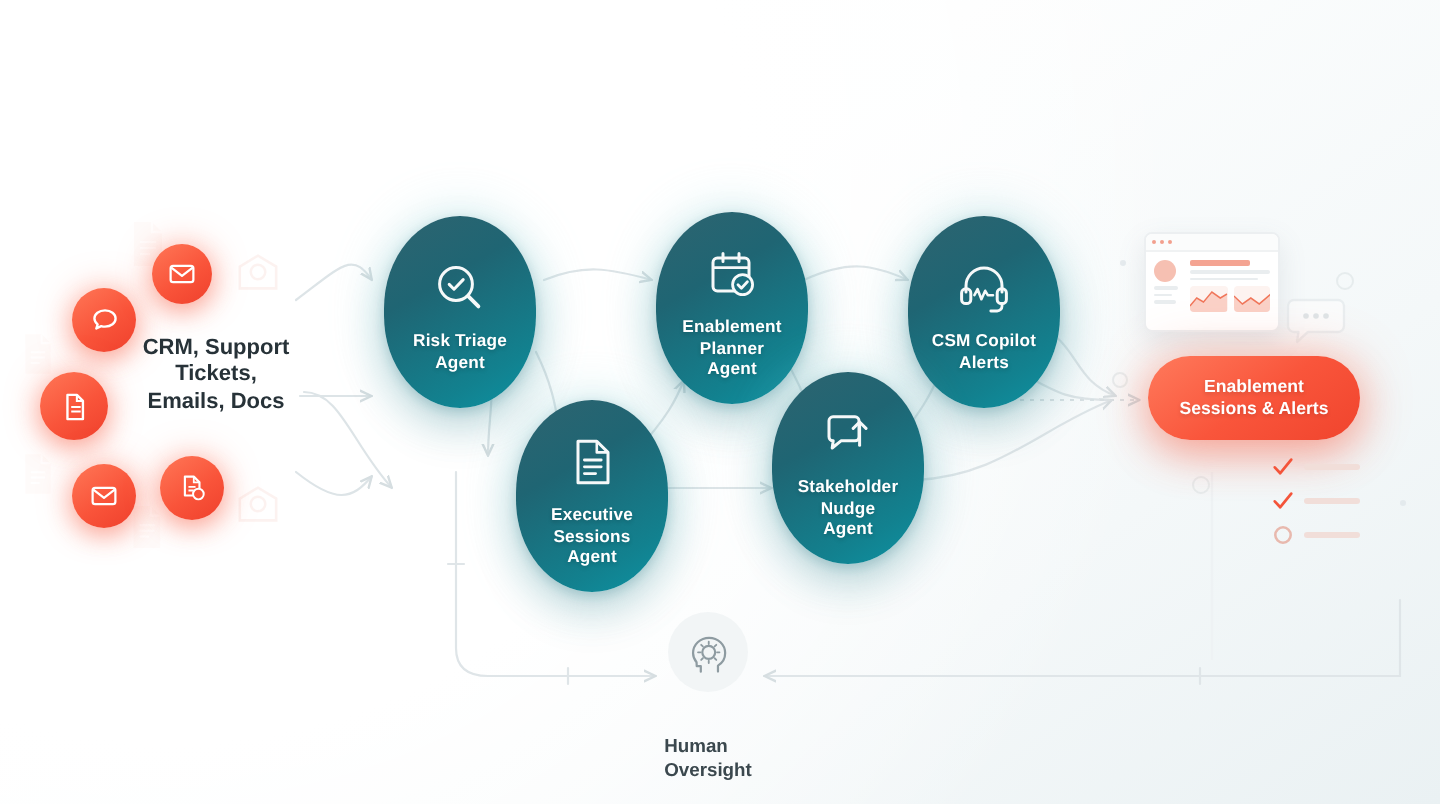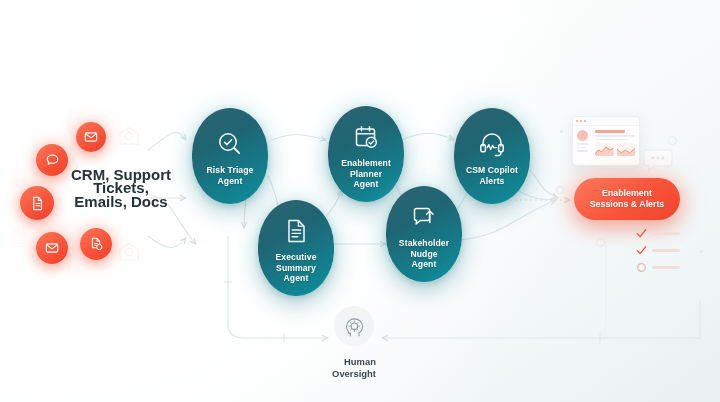--- a/index.html
+++ b/index.html
@@ -83,25 +83,25 @@
     justify-content: center;
   }
   .src-bubble svg { display: block; }
   .ghost-icon {
     position: absolute;
     opacity: 0.17;
   }
   .ghost-icon svg { display: block; }
   #input-label {
     position: absolute;
-    left: 55px;
+    left: 42px;
     top: 60px;
     width: 116px;
     text-align: center;
-    font-size: 15px;
+    font-size: 11px;
     line-height: 13.4px;
     font-weight: 700;
     color: #273238;
     white-space: pre-line;
     z-index: 4;
   }
 
   
   #output-pill {
     position: absolute;
@@ -172,27 +172,27 @@
     flex-direction: column;
     align-items: center;
   }
   #human-oversight .ho-circle {
     width: 40px; height: 40px;
     border-radius: 50%;
     background: #f2f5f6;
     display: flex; align-items: center; justify-content: center;
   }
   #human-oversight .ho-label {
-    margin-top: 10px;
+    margin-top: 21px;
     font-size: 9.4px;
     line-height: 11.6px;
     font-weight: 700;
     color: #3b484e;
     white-space: pre-line;
-    text-align: right;
+    text-align: left;
   }
 
   .speck { position: absolute; border-radius: 50%; background: #dfe6e9; opacity: 0.75; }
   .ring { position: absolute; border-radius: 50%; border: 1px solid #e2e8ea; opacity: 0.8; }
 </style>
 </head>
 <body>
 
 <div id="canvas">
 
@@ -383,21 +383,21 @@
 
   <div class="node agent" style="left:258px;top:200px;">
     <span class="glyph">
       <svg viewBox="0 0 30 30">
           <path d="M8 4.6h9.4L23 10.2v15.2H8z" fill="none" stroke="#fff" stroke-width="1.5" stroke-linejoin="round"></path>
           <path d="M17.4 4.6v5.6H23" fill="none" stroke="#fff" stroke-width="1.3" stroke-linejoin="round"></path>
           <path d="M11.2 14h8.4M11.2 17.4h8.4M11.2 20.8h5.6" stroke="#fff" stroke-width="1.4" stroke-linecap="round"></path>
         </svg>
     </span>
     <span class="agent-label">Executive
-Summary
+Sessions
 Agent</span>
   </div>
 
   <div class="node agent" style="left:386px;top:186px;">
     <span class="glyph">
       <svg viewBox="0 0 30 30">
           <path d="M5.5 8.4a2 2 0 0 1 2-2h11a2 2 0 0 1 2 2v8a2 2 0 0 1-2 2h-7l-4.4 3.6.5-3.6h-.1a2 2 0 0 1-2-2z" fill="none" stroke="#fff" stroke-width="1.5" stroke-linejoin="round"></path>
           <path d="M20.8 20.6V9.2" fill="none" stroke="#fff" stroke-width="1.5" stroke-linecap="round"></path>
           <path d="M17.6 12.2l3.2-3.2 3.2 3.2" fill="none" stroke="#fff" stroke-width="1.5" stroke-linecap="round" stroke-linejoin="round"></path>
         </svg>

